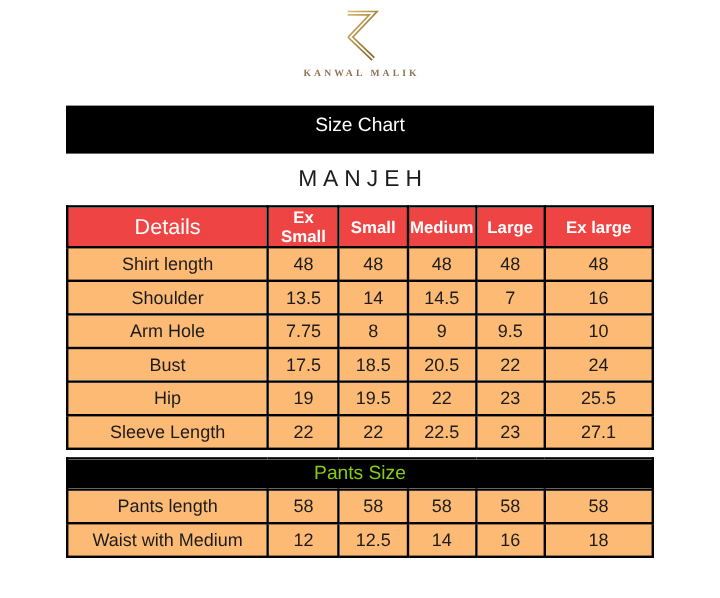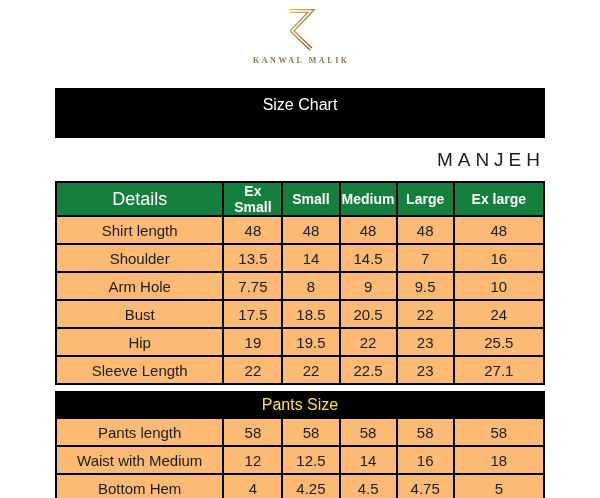--- a/index.html
+++ b/index.html
@@ -31,51 +31,51 @@
     color: #8d7354;
     white-space: nowrap;
   }
   
   .content {
     width: 490px;
     margin: 0 auto;
   }
   .size-chart-bar {
     margin-top: 23px;
-    height: 50px;
+    height: 40px;
     line-height: 33px;
     background: #000000;
     color: #ffffff;
     text-align: center;
     font-size: 16px;
   }
   .product-title {
     margin-top: 11px;
     margin-bottom: 10px;
-    text-align: right;
+    text-align: center;
     font-size: 19px;
     letter-spacing: 5px;
     text-indent: 5px;
     color: #1d1d1d;
   }
   
   table {
     width: 100%;
     border-collapse: collapse;
     table-layout: fixed;
   }
   th, td {
     border: 2px solid #000000;
     text-align: center;
     vertical-align: middle;
     padding: 0;
     overflow: hidden;
   }
   .main-head th {
-    background: #15803d;
+    background: #ef4444;
     color: #ffffff;
     height: 27px;
     border-color: #000000;
   }
   .details-cell {
     font-size: 18px;
     font-weight: normal;
   }
   .size-col-header {
     font-size: 14px;
@@ -83,21 +83,21 @@
   }
   tbody td {
     height: 26px;
     font-size: 15px;
     color: #1c1c1c;
     background: #fdba74;
   }
   .table-gap { height: 6px; }
   .section-bar th {
     background: #000000;
-    color: #fde047;
+    color: #84cc16;
     height: 24px;
     font-size: 16px;
     font-weight: normal;
   }
 </style>
 </head>
 <body>
 
 <div class="page">
 
@@ -226,25 +226,17 @@
           <td>58</td>
         </tr>
         <tr>
           <td>Waist with Medium</td>
           <td>12</td>
           <td>12.5</td>
           <td>14</td>
           <td>16</td>
           <td>18</td>
         </tr>
-        <tr>
-          <td>Bottom Hem</td>
-          <td>4</td>
-          <td>4.25</td>
-          <td>4.5</td>
-          <td>4.75</td>
-          <td>5</td>
-        </tr>
       </tbody>
     </table>
 
   </div>
 </div>
 
 </body></html>

